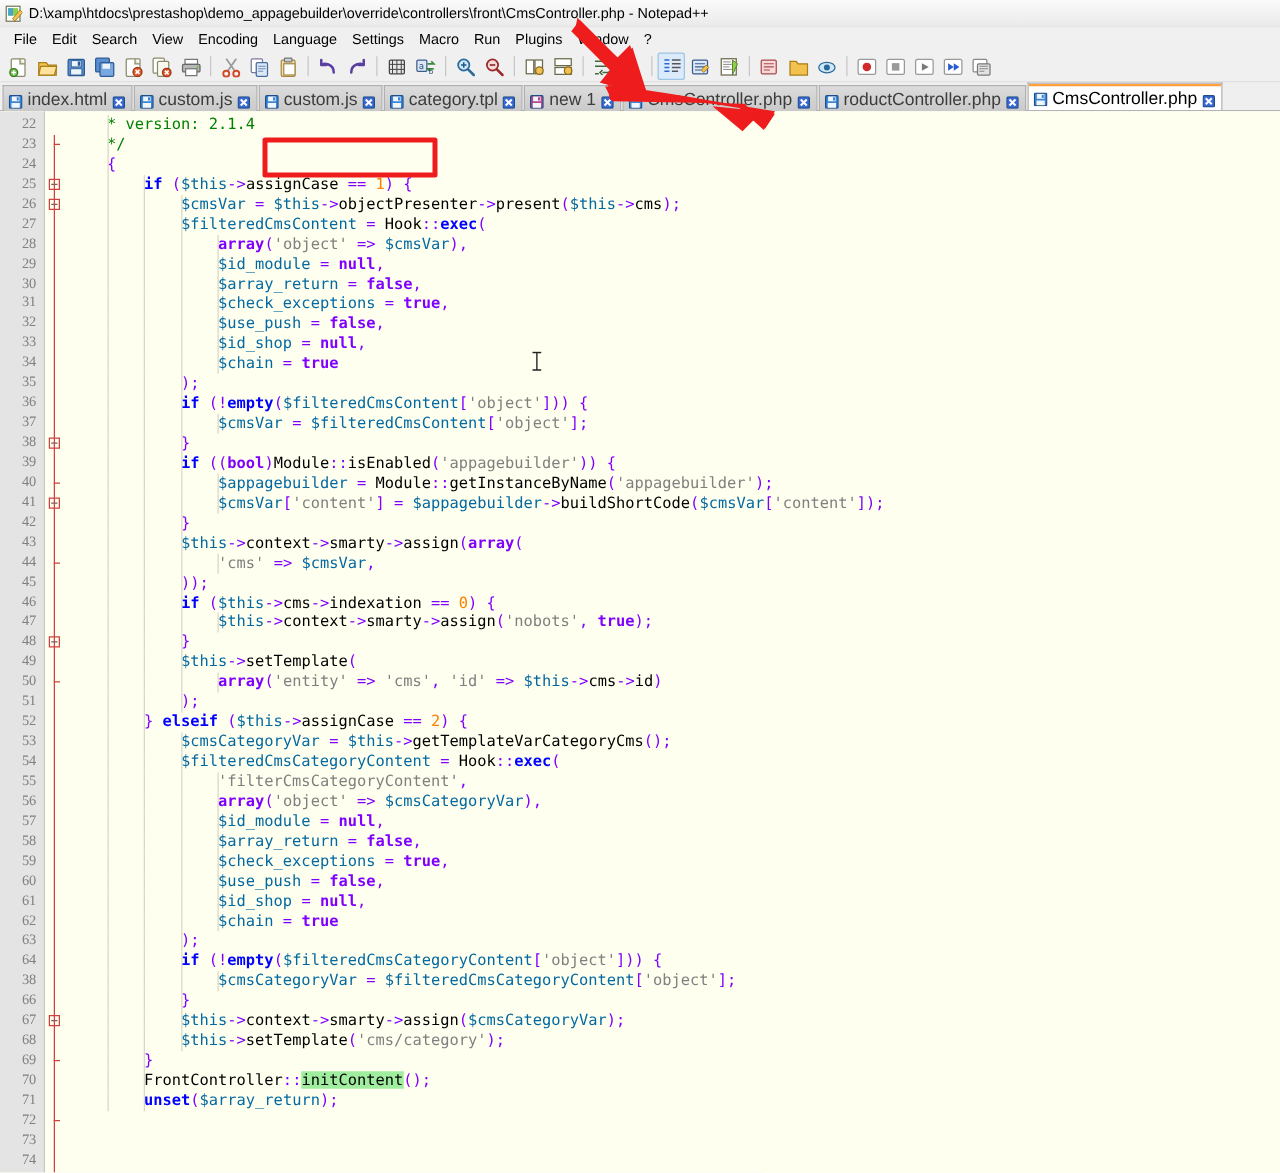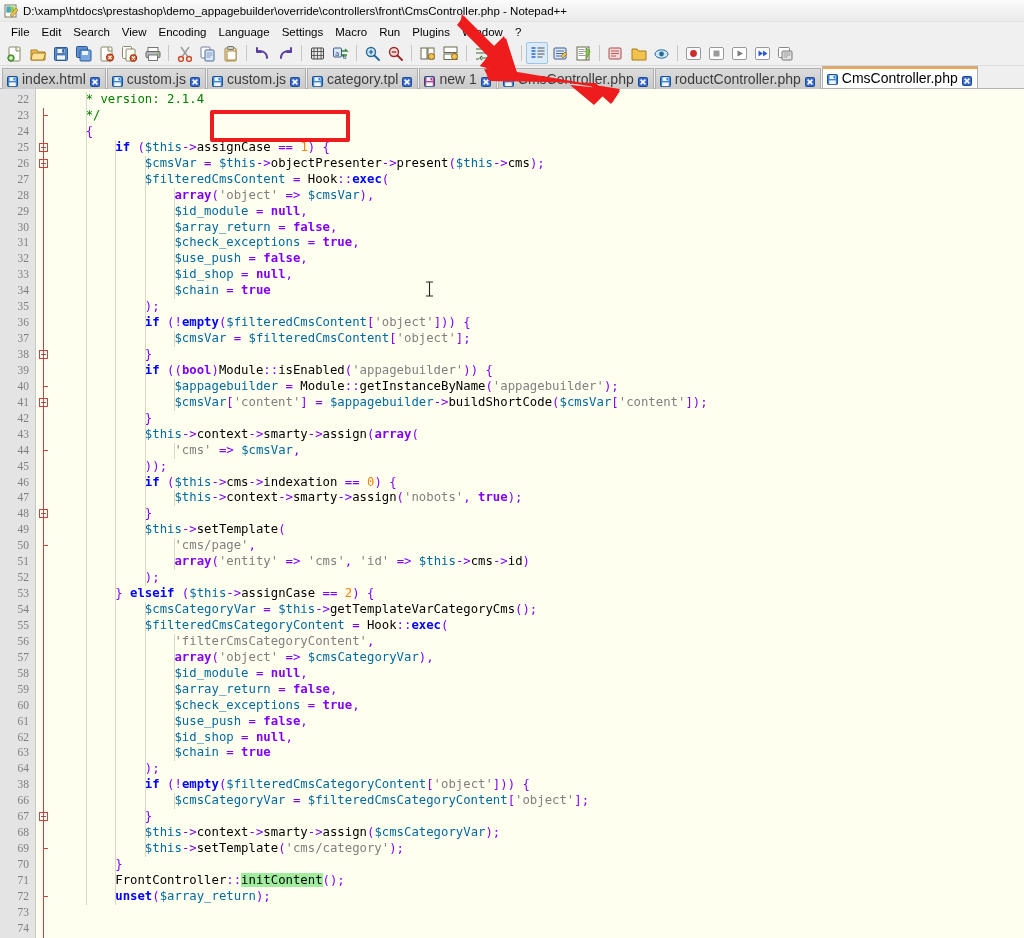--- a/index.html
+++ b/index.html
@@ -784,21 +784,20 @@
         <div class="line"><div class="guides"><div class="guide" style="left: 33.6px;"></div><div class="guide" style="left: 63.2px;"></div><div class="guide" style="left: 92.8px;"></div><div class="guide" style="left: 122.4px;"></div></div><span class="plain">                </span><span class="var">$appagebuilder</span><span class="plain"> </span><span class="op">=</span><span class="plain"> Module</span><span class="op">::</span><span class="plain">getInstanceByName</span><span class="op">(</span><span class="str">'appagebuilder'</span><span class="op">);</span></div>
         <div class="line"><div class="guides"><div class="guide" style="left: 33.6px;"></div><div class="guide" style="left: 63.2px;"></div><div class="guide" style="left: 92.8px;"></div><div class="guide" style="left: 122.4px;"></div></div><span class="plain">                </span><span class="var">$cmsVar</span><span class="op">[</span><span class="str">'content'</span><span class="op">]</span><span class="plain"> </span><span class="op">=</span><span class="plain"> </span><span class="var">$appagebuilder</span><span class="op">-&gt;</span><span class="plain">buildShortCode</span><span class="op">(</span><span class="var">$cmsVar</span><span class="op">[</span><span class="str">'content'</span><span class="op">]);</span></div>
         <div class="line"><div class="guides"><div class="guide" style="left: 33.6px;"></div><div class="guide" style="left: 63.2px;"></div><div class="guide" style="left: 92.8px;"></div></div><span class="plain">            </span><span class="op">}</span></div>
         <div class="line"><div class="guides"><div class="guide" style="left: 33.6px;"></div><div class="guide" style="left: 63.2px;"></div><div class="guide" style="left: 92.8px;"></div></div><span class="plain">            </span><span class="var">$this</span><span class="op">-&gt;</span><span class="plain">context</span><span class="op">-&gt;</span><span class="plain">smarty</span><span class="op">-&gt;</span><span class="plain">assign</span><span class="op">(</span><span class="kw2">array</span><span class="op">(</span></div>
         <div class="line"><div class="guides"><div class="guide" style="left: 33.6px;"></div><div class="guide" style="left: 63.2px;"></div><div class="guide" style="left: 92.8px;"></div><div class="guide" style="left: 122.4px;"></div></div><span class="plain">                </span><span class="str">'cms'</span><span class="plain"> </span><span class="op">=&gt;</span><span class="plain"> </span><span class="var">$cmsVar</span><span class="op">,</span></div>
         <div class="line"><div class="guides"><div class="guide" style="left: 33.6px;"></div><div class="guide" style="left: 63.2px;"></div><div class="guide" style="left: 92.8px;"></div></div><span class="plain">            </span><span class="op">));</span></div>
         <div class="line"><div class="guides"><div class="guide" style="left: 33.6px;"></div><div class="guide" style="left: 63.2px;"></div><div class="guide" style="left: 92.8px;"></div></div><span class="plain">            </span><span class="k">if</span><span class="op"> (</span><span class="var">$this</span><span class="op">-&gt;</span><span class="plain">cms</span><span class="op">-&gt;</span><span class="plain">indexation</span><span class="plain"> </span><span class="op">==</span><span class="plain"> </span><span class="num">0</span><span class="op">) {</span></div>
         <div class="line"><div class="guides"><div class="guide" style="left: 33.6px;"></div><div class="guide" style="left: 63.2px;"></div><div class="guide" style="left: 92.8px;"></div><div class="guide" style="left: 122.4px;"></div></div><span class="plain">                </span><span class="var">$this</span><span class="op">-&gt;</span><span class="plain">context</span><span class="op">-&gt;</span><span class="plain">smarty</span><span class="op">-&gt;</span><span class="plain">assign</span><span class="op">(</span><span class="str">'nobots'</span><span class="op">, </span><span class="kw2">true</span><span class="op">);</span></div>
         <div class="line"><div class="guides"><div class="guide" style="left: 33.6px;"></div><div class="guide" style="left: 63.2px;"></div><div class="guide" style="left: 92.8px;"></div></div><span class="plain">            </span><span class="op">}</span></div>
         <div class="line"><div class="guides"><div class="guide" style="left: 33.6px;"></div><div class="guide" style="left: 63.2px;"></div><div class="guide" style="left: 92.8px;"></div></div><span class="plain">            </span><span class="var">$this</span><span class="op">-&gt;</span><span class="plain">setTemplate</span><span class="op">(</span></div>
-        <div class="line"><div class="guides"><div class="guide" style="left: 33.6px;"></div><div class="guide" style="left: 63.2px;"></div><div class="guide" style="left: 92.8px;"></div><div class="guide" style="left: 122.4px;"></div></div><span class="plain">                </span><span class="str">'cms/page'</span><span class="op">,</span></div>
         <div class="line"><div class="guides"><div class="guide" style="left: 33.6px;"></div><div class="guide" style="left: 63.2px;"></div><div class="guide" style="left: 92.8px;"></div><div class="guide" style="left: 122.4px;"></div></div><span class="plain">                </span><span class="kw2">array</span><span class="op">(</span><span class="str">'entity'</span><span class="plain"> </span><span class="op">=&gt;</span><span class="plain"> </span><span class="str">'cms'</span><span class="op">, </span><span class="str">'id'</span><span class="plain"> </span><span class="op">=&gt;</span><span class="plain"> </span><span class="var">$this</span><span class="op">-&gt;</span><span class="plain">cms</span><span class="op">-&gt;</span><span class="plain">id</span><span class="op">)</span></div>
         <div class="line"><div class="guides"><div class="guide" style="left: 33.6px;"></div><div class="guide" style="left: 63.2px;"></div><div class="guide" style="left: 92.8px;"></div></div><span class="plain">            </span><span class="op">);</span></div>
         <div class="line"><div class="guides"><div class="guide" style="left: 33.6px;"></div><div class="guide" style="left: 63.2px;"></div></div><span class="plain">        </span><span class="op">}</span><span class="plain"> </span><span class="k">elseif</span><span class="op"> (</span><span class="var">$this</span><span class="op">-&gt;</span><span class="plain">assignCase</span><span class="plain"> </span><span class="op">==</span><span class="plain"> </span><span class="num">2</span><span class="op">) {</span></div>
         <div class="line"><div class="guides"><div class="guide" style="left: 33.6px;"></div><div class="guide" style="left: 63.2px;"></div><div class="guide" style="left: 92.8px;"></div></div><span class="plain">            </span><span class="var">$cmsCategoryVar</span><span class="plain"> </span><span class="op">=</span><span class="plain"> </span><span class="var">$this</span><span class="op">-&gt;</span><span class="plain">getTemplateVarCategoryCms</span><span class="op">();</span></div>
         <div class="line"><div class="guides"><div class="guide" style="left: 33.6px;"></div><div class="guide" style="left: 63.2px;"></div><div class="guide" style="left: 92.8px;"></div></div><span class="plain">            </span><span class="var">$filteredCmsCategoryContent</span><span class="plain"> </span><span class="op">=</span><span class="plain"> Hook</span><span class="op">::</span><span class="k">exec</span><span class="op">(</span></div>
         <div class="line"><div class="guides"><div class="guide" style="left: 33.6px;"></div><div class="guide" style="left: 63.2px;"></div><div class="guide" style="left: 92.8px;"></div><div class="guide" style="left: 122.4px;"></div></div><span class="plain">                </span><span class="str">'filterCmsCategoryContent'</span><span class="op">,</span></div>
         <div class="line"><div class="guides"><div class="guide" style="left: 33.6px;"></div><div class="guide" style="left: 63.2px;"></div><div class="guide" style="left: 92.8px;"></div><div class="guide" style="left: 122.4px;"></div></div><span class="plain">                </span><span class="kw2">array</span><span class="op">(</span><span class="str">'object'</span><span class="plain"> </span><span class="op">=&gt;</span><span class="plain"> </span><span class="var">$cmsCategoryVar</span><span class="op">),</span></div>
         <div class="line"><div class="guides"><div class="guide" style="left: 33.6px;"></div><div class="guide" style="left: 63.2px;"></div><div class="guide" style="left: 92.8px;"></div><div class="guide" style="left: 122.4px;"></div></div><span class="plain">                </span><span class="var">$id_module</span><span class="plain"> </span><span class="op">=</span><span class="plain"> </span><span class="kw2">null</span><span class="op">,</span></div>
         <div class="line"><div class="guides"><div class="guide" style="left: 33.6px;"></div><div class="guide" style="left: 63.2px;"></div><div class="guide" style="left: 92.8px;"></div><div class="guide" style="left: 122.4px;"></div></div><span class="plain">                </span><span class="var">$array_return</span><span class="plain"> </span><span class="op">=</span><span class="plain"> </span><span class="kw2">false</span><span class="op">,</span></div>
         <div class="line"><div class="guides"><div class="guide" style="left: 33.6px;"></div><div class="guide" style="left: 63.2px;"></div><div class="guide" style="left: 92.8px;"></div><div class="guide" style="left: 122.4px;"></div></div><span class="plain">                </span><span class="var">$check_exceptions</span><span class="plain"> </span><span class="op">=</span><span class="plain"> </span><span class="kw2">true</span><span class="op">,</span></div>

